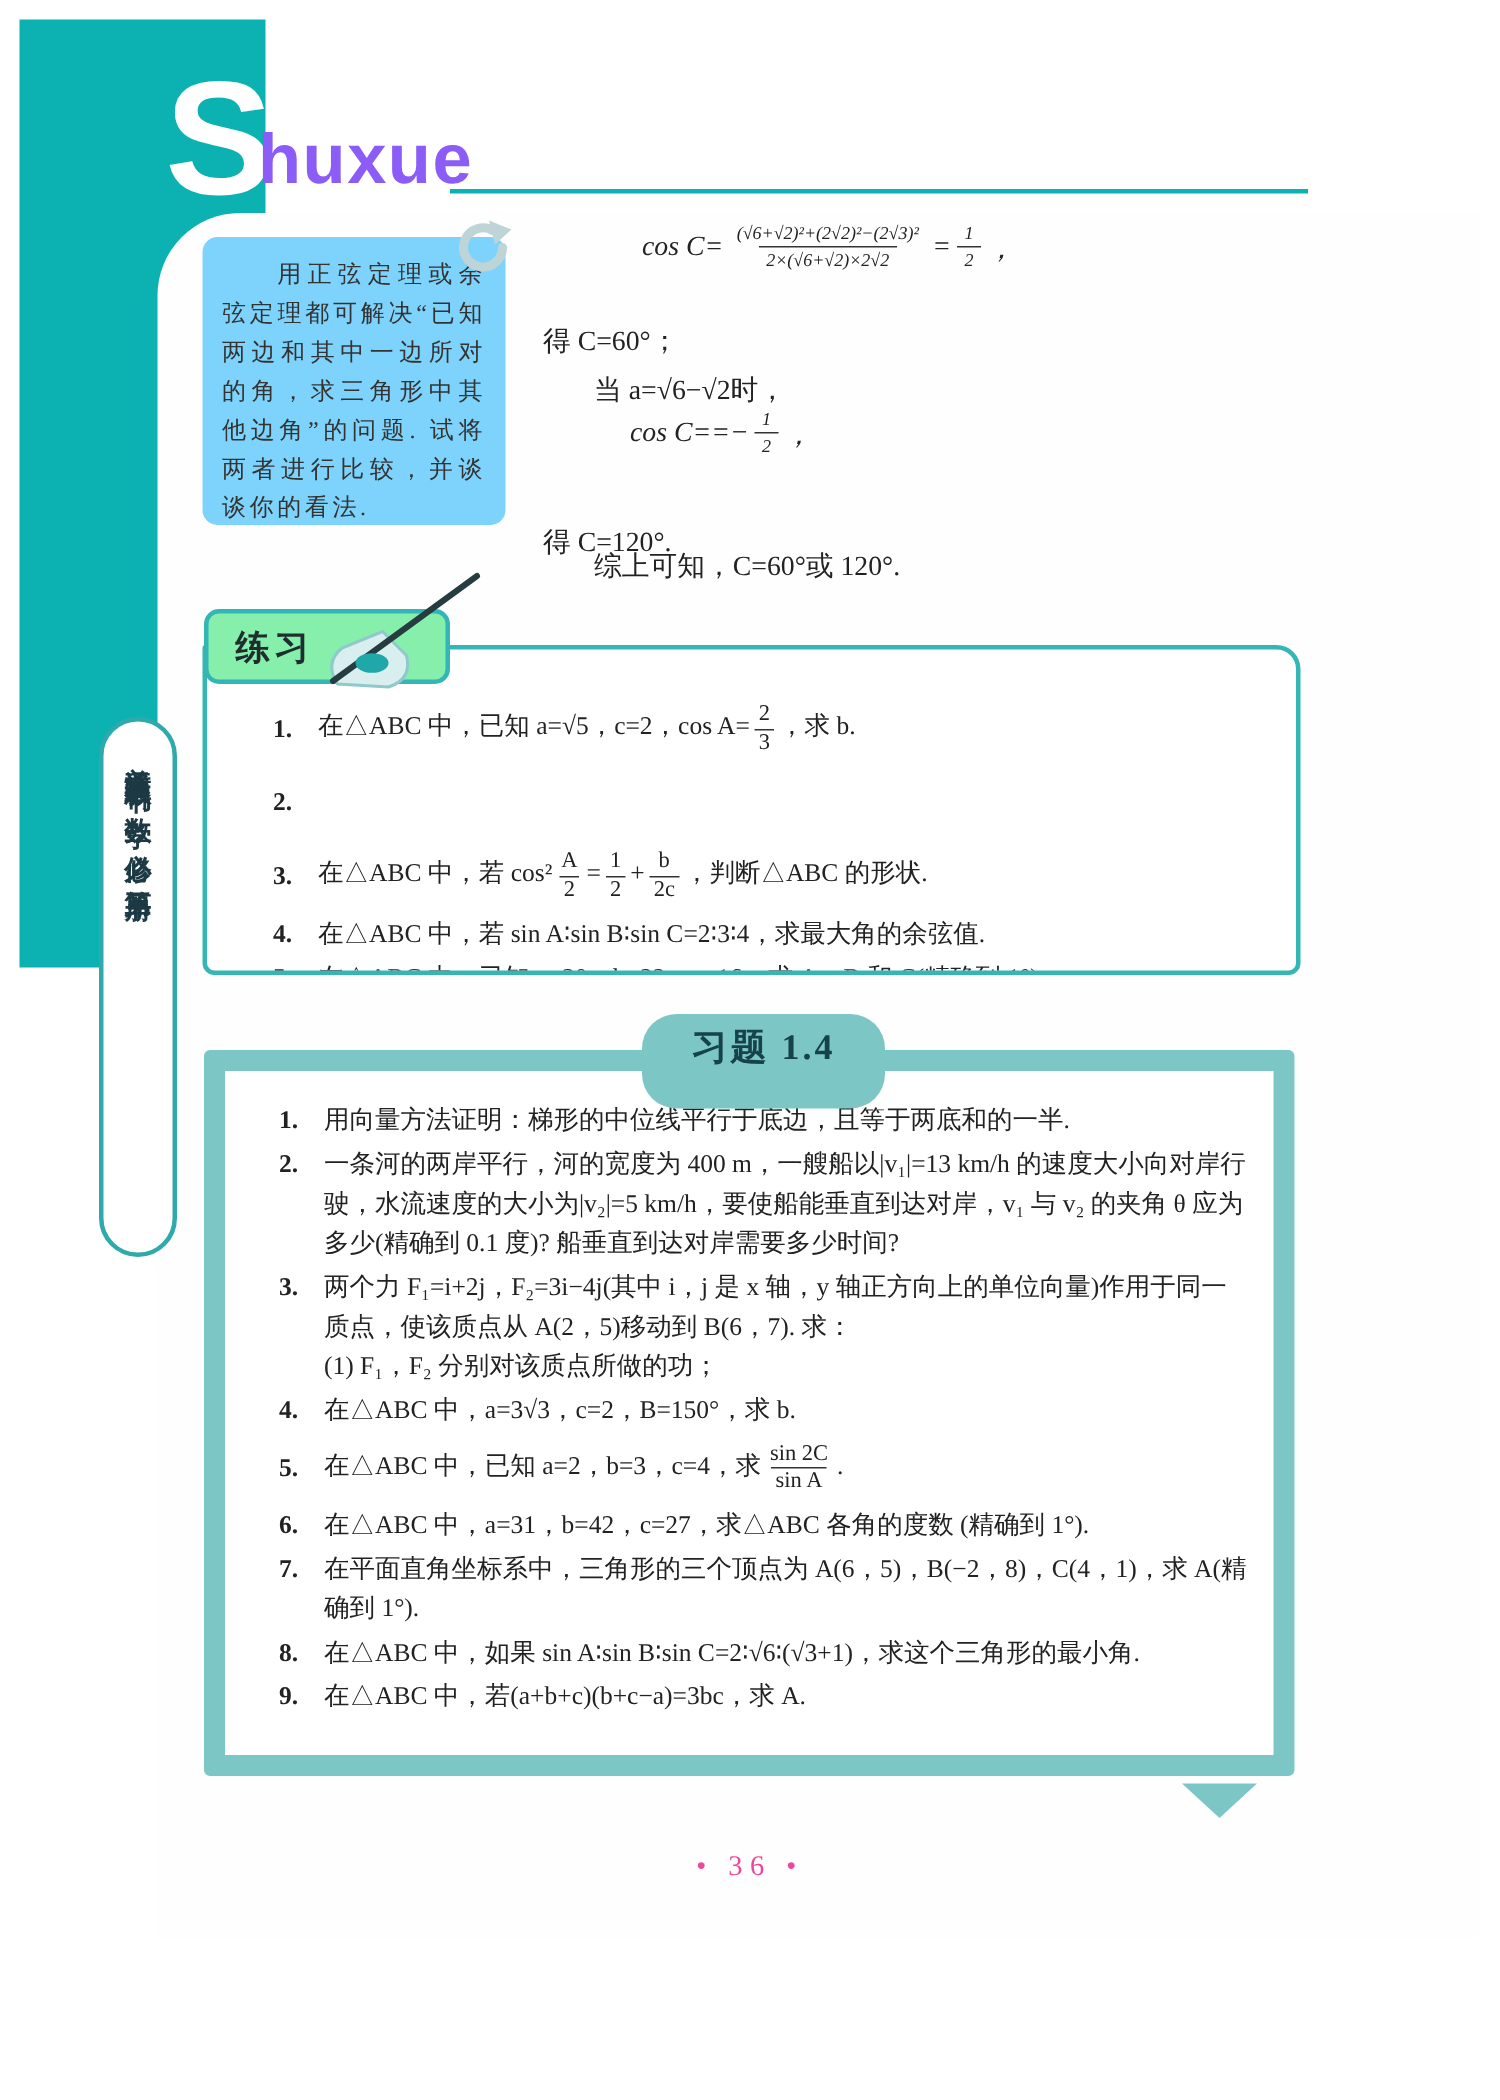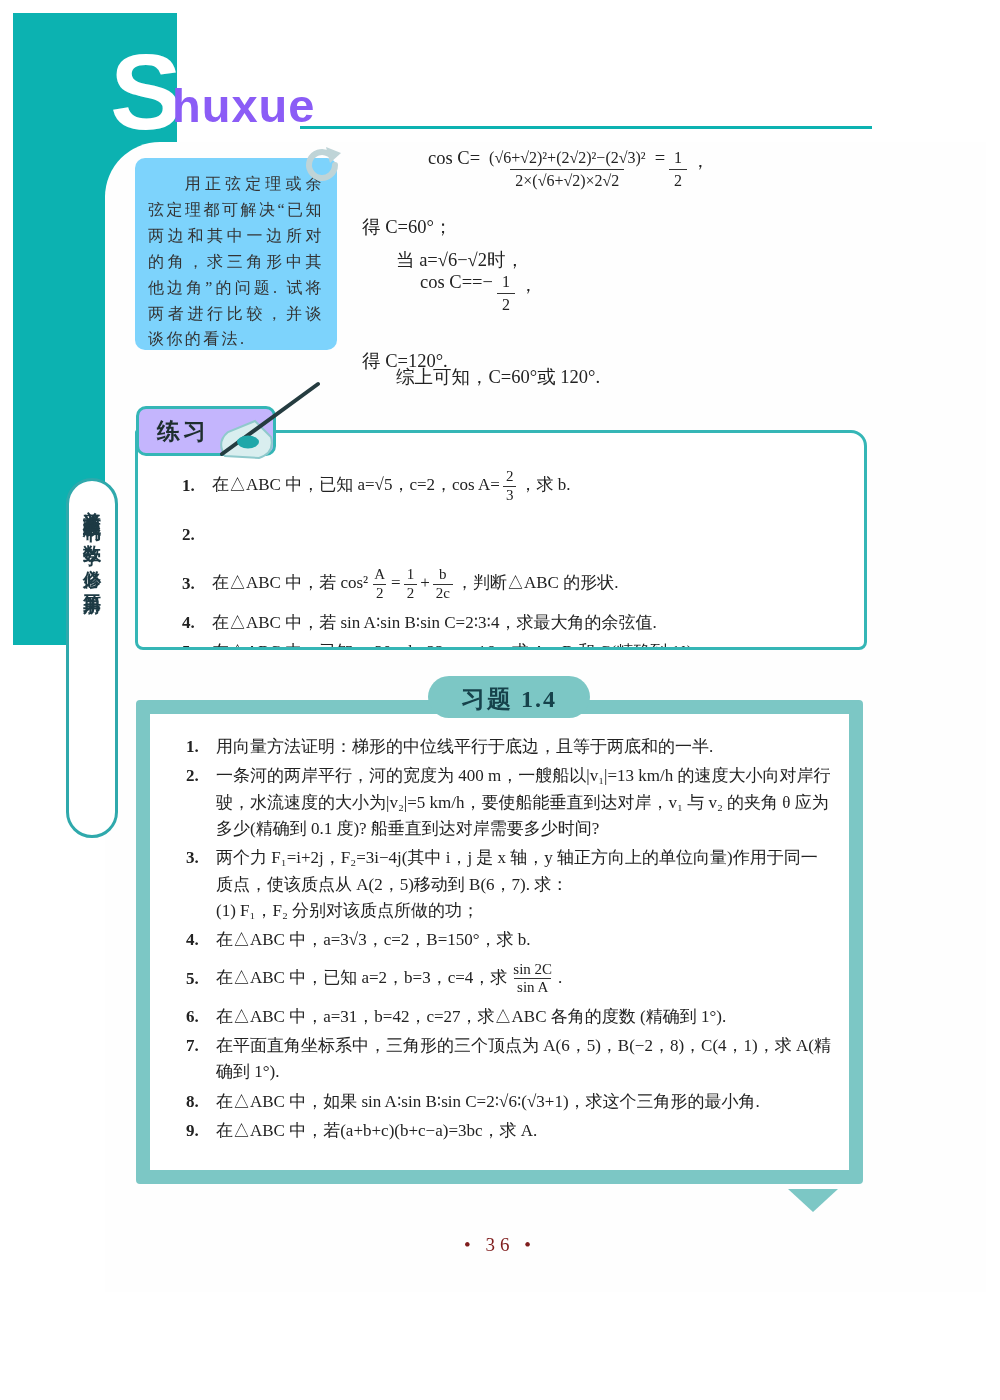--- a/index.html
+++ b/index.html
@@ -22,67 +22,67 @@
 
   
   .bubble { position:absolute; left:135px; top:158px; width:202px; height:192px;
             background:#7dd3fc; border-radius:10px; z-index:3;
             padding:13px 13px 0 13px; font-size:16px; line-height:1.62;
             letter-spacing:2.4px; text-align:justify; text-indent:2.3em; color:#333; }
   .arrow-icon { position:absolute; left:303px; top:146px; width:38px; height:38px; z-index:4; }
 
   
   .sline { position:absolute; z-index:3; font-size:18.5px; color:#222; white-space:nowrap; }
-  .eq { position:absolute; z-index:3; display:flex; font-size:18.5px; color:#222; }
+  .eq { position:absolute; z-index:3; display:flex; align-items:center; font-size:18.5px; color:#222;font-style:italic; }
   .bigfrac { display:inline-flex; flex-direction:column; align-items:center;
-             font-size:16px; line-height:1.3; margin:0 4px; }
+             font-size:12px; line-height:1.3; margin:0 4px; }
   .bigfrac .n { padding:0 5px; }
   .bigfrac .d { border-top:1.5px solid #333; padding:1px 5px; }
 
   
   .frac { display:inline-flex; flex-direction:column; align-items:center;
           font-size:15px; line-height:1.15; margin:0 3px; vertical-align:middle; }
   .frac .n { padding:0 3px; }
   .frac .d { border-top:1.3px solid #333; padding:0 3px; }
 
   
   .practice-box { position:absolute; left:135px; top:430px; width:732px; height:220px;
                   border:3px solid #35b6b6; border-radius:2px 16px 8px 8px; z-index:3;
                   background:#ffffff; padding:30px 20px 0 44px; overflow:hidden; }
-  .practice-label { position:absolute; left:136px; top:406px; width:140px; height:50px;
-                    background:#c4b5fd; border:3px solid #35b6b6; border-radius:10px; z-index:5;
+  .practice-label { position:absolute; left:136px; top:406px; width:164px; height:50px;
+                    background:#86efac; border:3px solid #35b6b6; border-radius:10px; z-index:5;
                     font-family:"Liberation Sans",sans-serif; font-weight:bold; font-size:23px;
                     color:#1e2e2e; line-height:44px; padding-left:18px; letter-spacing:3px; }
   .pen-icon { position:absolute; left:212px; top:380px; width:120px; height:82px; z-index:6; }
 
   .prob { display:flex; font-size:17px; line-height:1.55; margin-bottom:3px; color:#222; }
   .prob .no { flex:none; width:30px; font-weight:bold; }
   .prob .ptxt { flex:1; }
   .practice-box .prob.tall { align-items:center; height:46px; }
 
   
   .ex-box { position:absolute; left:136px; top:700px; width:727px; height:484px;
             border:14px solid #7cc7c5; border-radius:4px; background:#ffffff; z-index:3;
             padding:20px 16px 6px 36px; overflow:hidden; }
-  .ex-pill { position:absolute; left:428px; top:676px; width:162px; height:42px;
+  .ex-pill { position:absolute; left:428px; top:676px; width:162px; height:63px;
              background:#7cc7c5; border-radius:23px; z-index:5; text-align:center;
              font-weight:bold; font-size:24px; color:#16424b; line-height:46px; letter-spacing:2px; }
   .corner-triangle { position:absolute; left:788px; top:1189px; width:0; height:0; z-index:3;
                      border-left:25px solid transparent; border-right:25px solid transparent;
                      border-top:23px solid #7cc7c5; }
 
   
   .spine-pill { position:absolute; left:66px; top:478px; width:52px; height:360px;
                 background:#ffffff; border:3px solid #2fa9ac; border-radius:28px; z-index:4;
                 display:flex; justify-content:center; padding-top:16px; }
   .spine-text { writing-mode:vertical-rl; text-orientation:upright; font-weight:bold;
                 font-size:18px; letter-spacing:2px; color:#1d3a44; }
 
   .page-number { position:absolute; left:0; top:1234px; width:1000px; text-align:center;
-                 font-size:19px; letter-spacing:5px; color:#7f1d1d; z-index:3; }
+                 font-size:19px; letter-spacing:5px; color:#ec4899; z-index:3; }
 </style>
 </head>
 <body>
 
 <div class="teal-block"></div>
 <div class="panel"></div>
 
 <div class="logo-s">S</div>
 <div class="logo-rest">huxue</div>
 <div class="logo-line"></div>

